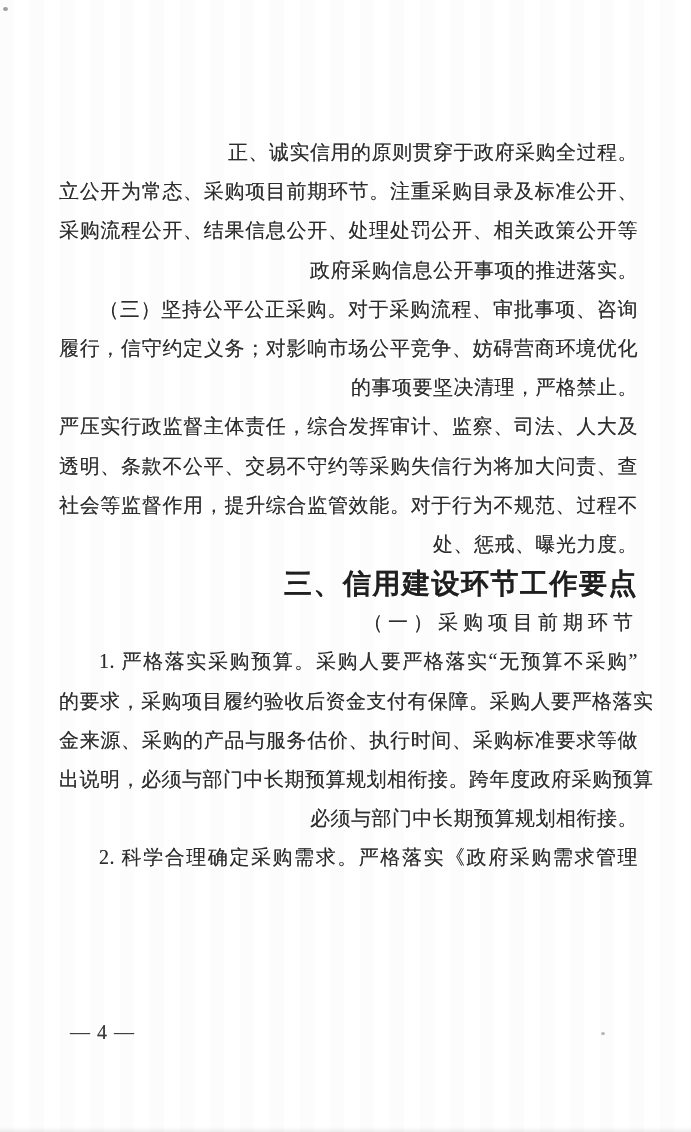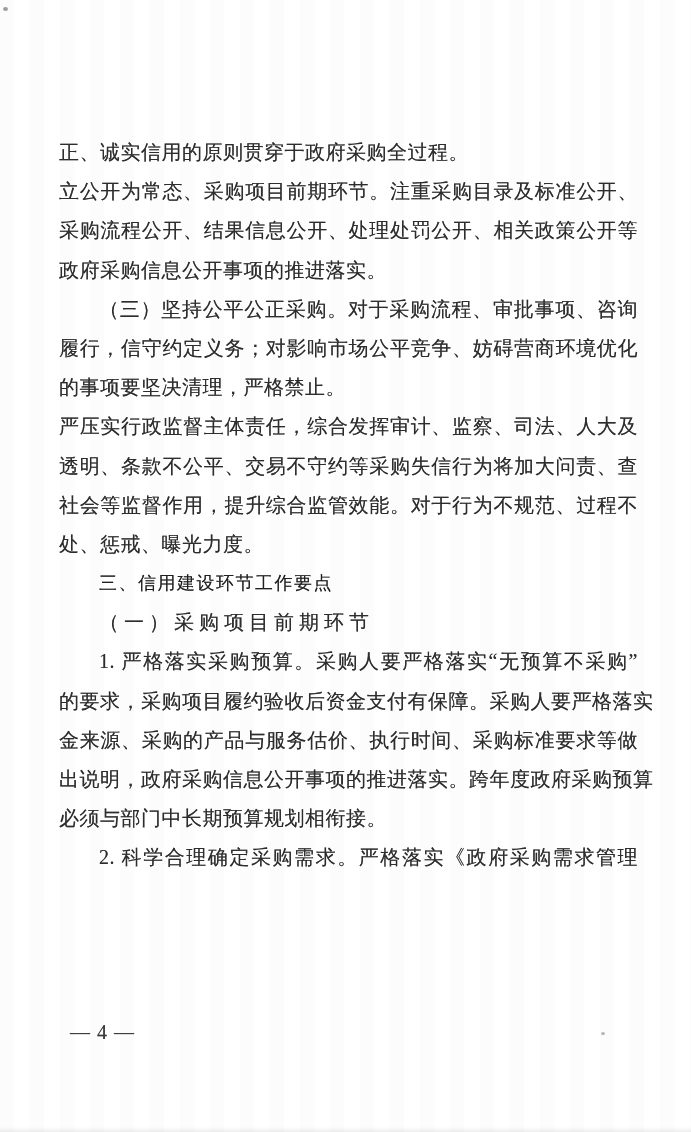--- a/index.html
+++ b/index.html
@@ -33,32 +33,33 @@
   }
   .line {
     height: 39.2px;
     line-height: 39.2px;
     font-size: 20px;
     font-family: "Liberation Serif", "DejaVu Serif", serif;
     color: #2d2d2d;
     letter-spacing: 0.5px;
     white-space: nowrap;
     text-shadow: 0 0 0.6px rgba(60,60,60,0.65);
+    text-align: right;
   }
   .line.justify {
     text-align: justify;
     text-align-last: justify;
   }
   .line.indent {
     text-indent: 40px;
   }
   .line.heading1 {
     font-family: "Liberation Sans", "DejaVu Sans", sans-serif;
-    font-weight: 400;
-    font-size: 18px;
+    font-weight: 700;
+    font-size: 28px;
     color: #1f1f1f;
     letter-spacing: 1.5px;
   }
   .line.heading2 {
     letter-spacing: 5px;
   }
   .footer {
     position: absolute;
     left: 70px;
     top: 1019px;
@@ -101,19 +102,19 @@
       <div class="line body">的事项要坚决清理，严格禁止。</div>
       <div class="line body justify">严压实行政监督主体责任，综合发挥审计、监察、司法、人大及</div>
       <div class="line body justify">透明、条款不公平、交易不守约等采购失信行为将加大问责、查</div>
       <div class="line body justify">社会等监督作用，提升综合监管效能。对于行为不规范、过程不</div>
       <div class="line body">处、惩戒、曝光力度。</div>
       <div class="line heading1 indent">三、信用建设环节工作要点</div>
       <div class="line heading2 indent">（一）采购项目前期环节</div>
       <div class="line body justify indent">1. 严格落实采购预算。采购人要严格落实“无预算不采购”</div>
       <div class="line body justify">的要求，采购项目履约验收后资金支付有保障。采购人要严格落实</div>
       <div class="line body justify">金来源、采购的产品与服务估价、执行时间、采购标准要求等做</div>
-      <div class="line body justify">出说明，政府采购信息公开事项的推进落实。跨年度政府采购预算</div>
+      <div class="line body justify">出说明，必须与部门中长期预算规划相衔接。跨年度政府采购预算</div>
       <div class="line body">必须与部门中长期预算规划相衔接。</div>
       <div class="line body justify indent">2. 科学合理确定采购需求。严格落实《政府采购需求管理</div>
     </div>
   <div class="footer">— 4 —</div>
   <div class="speck speck-bottom-right"></div>
 </div>
 
 </body></html>

